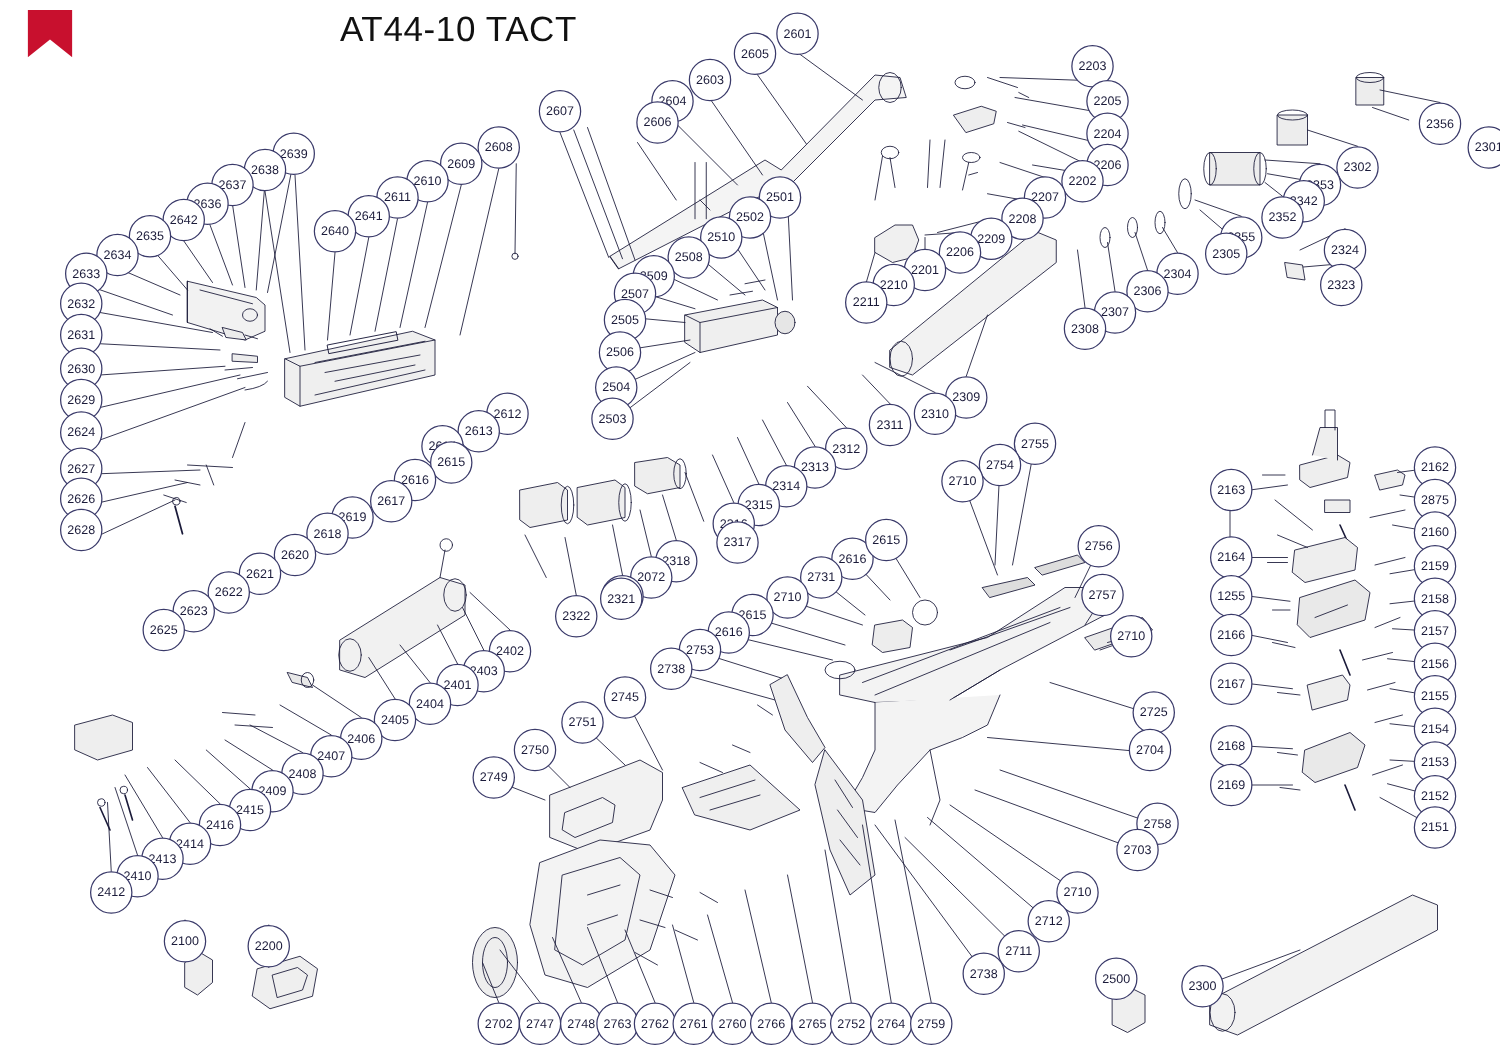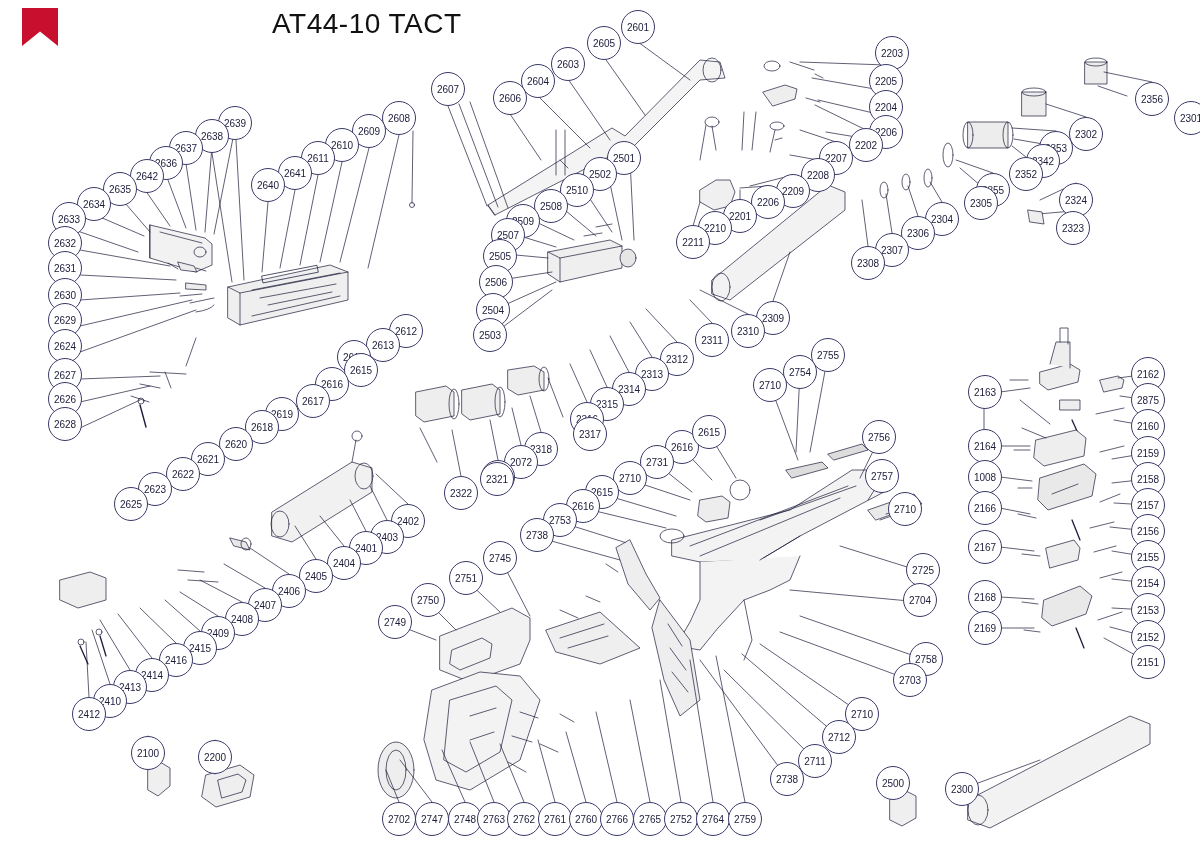--- a/index.html
+++ b/index.html
@@ -437,21 +437,21 @@
         <path d="M1060 342 l0 -14 l8 0 l0 16"></path>
       </g>
     </svg>
 
     <div id="callouts">
         <div class="callout" style="left: 638px; top: 27px;">2601</div>
         <div class="callout" style="left: 604px; top: 43px;">2605</div>
         <div class="callout" style="left: 568px; top: 64px;">2603</div>
         <div class="callout" style="left: 538px; top: 81px;">2604</div>
         <div class="callout" style="left: 448px; top: 89px;">2607</div>
-        <div class="callout" style="left: 510px; top: 98px;">2606</div>
+        <div class="callout" style="left: 526px; top: 98px;">2606</div>
         <div class="callout" style="left: 399px; top: 118px;">2608</div>
         <div class="callout" style="left: 369px; top: 131px;">2609</div>
         <div class="callout" style="left: 342px; top: 145px;">2610</div>
         <div class="callout" style="left: 235px; top: 123px;">2639</div>
         <div class="callout" style="left: 212px; top: 136px;">2638</div>
         <div class="callout" style="left: 186px; top: 148px;">2637</div>
         <div class="callout" style="left: 166px; top: 163px;">2636</div>
         <div class="callout" style="left: 318px; top: 158px;">2611</div>
         <div class="callout" style="left: 147px; top: 176px;">2642</div>
         <div class="callout" style="left: 295px; top: 173px;">2641</div>
@@ -483,21 +483,21 @@
         <div class="callout" style="left: 361px; top: 370px;">2615</div>
         <div class="callout" style="left: 332px; top: 384px;">2616</div>
         <div class="callout" style="left: 313px; top: 401px;">2617</div>
         <div class="callout" style="left: 282px; top: 414px;">2619</div>
         <div class="callout" style="left: 262px; top: 427px;">2618</div>
         <div class="callout" style="left: 236px; top: 444px;">2620</div>
         <div class="callout" style="left: 208px; top: 459px;">2621</div>
         <div class="callout" style="left: 183px; top: 474px;">2622</div>
         <div class="callout" style="left: 155px; top: 489px;">2623</div>
         <div class="callout" style="left: 131px; top: 504px;">2625</div>
-        <div class="callout" style="left: 892px; top: 53px;">2203</div>
+        <div class="callout" style="left: 874px; top: 53px;">2203</div>
         <div class="callout" style="left: 886px; top: 81px;">2205</div>
         <div class="callout" style="left: 886px; top: 107px;">2204</div>
         <div class="callout" style="left: 886px; top: 132px;">2206</div>
         <div class="callout" style="left: 866px; top: 145px;">2202</div>
         <div class="callout" style="left: 836px; top: 158px;">2207</div>
         <div class="callout" style="left: 818px; top: 175px;">2208</div>
         <div class="callout" style="left: 793px; top: 191px;">2209</div>
         <div class="callout" style="left: 768px; top: 202px;">2206</div>
         <div class="callout" style="left: 740px; top: 216px;">2201</div>
         <div class="callout" style="left: 715px; top: 228px;">2210</div>
@@ -571,21 +571,21 @@
         <div class="callout" style="left: 839px; top: 737px;">2712</div>
         <div class="callout" style="left: 815px; top: 761px; text-align: center;">2711</div>
         <div class="callout" style="left: 787px; top: 779px;">2738</div>
         <div class="callout" style="left: 985px; top: 392px;">2163</div>
         <div class="callout" style="left: 1148px; top: 374px;">2162</div>
         <div class="callout" style="left: 1148px; top: 400px;">2875</div>
         <div class="callout" style="left: 1148px; top: 426px;">2160</div>
         <div class="callout" style="left: 985px; top: 446px;">2164</div>
         <div class="callout" style="left: 1148px; top: 453px;">2159</div>
         <div class="callout" style="left: 1148px; top: 479px;">2158</div>
-        <div class="callout" style="left: 985px; top: 477px;">1008</div>
+        <div class="callout" style="left: 985px; top: 477px;">1255</div>
         <div class="callout" style="left: 1148px; top: 505px;">2157</div>
         <div class="callout" style="left: 985px; top: 508px;">2166</div>
         <div class="callout" style="left: 1148px; top: 531px;">2156</div>
         <div class="callout" style="left: 1148px; top: 557px;">2155</div>
         <div class="callout" style="left: 985px; top: 547px;">2167</div>
         <div class="callout" style="left: 1148px; top: 583px;">2154</div>
         <div class="callout" style="left: 985px; top: 597px;">2168</div>
         <div class="callout" style="left: 1148px; top: 610px;">2153</div>
         <div class="callout" style="left: 985px; top: 628px;">2169</div>
         <div class="callout" style="left: 1148px; top: 637px;">2152</div>

